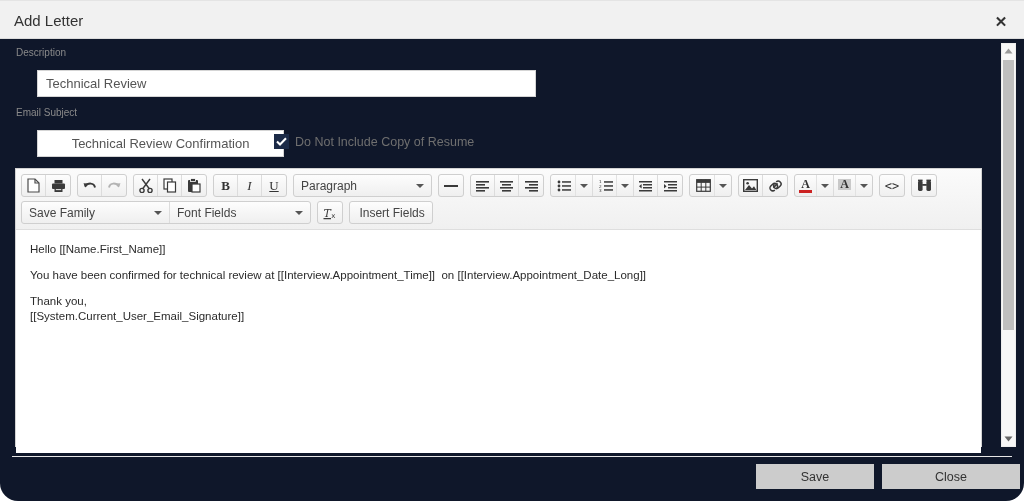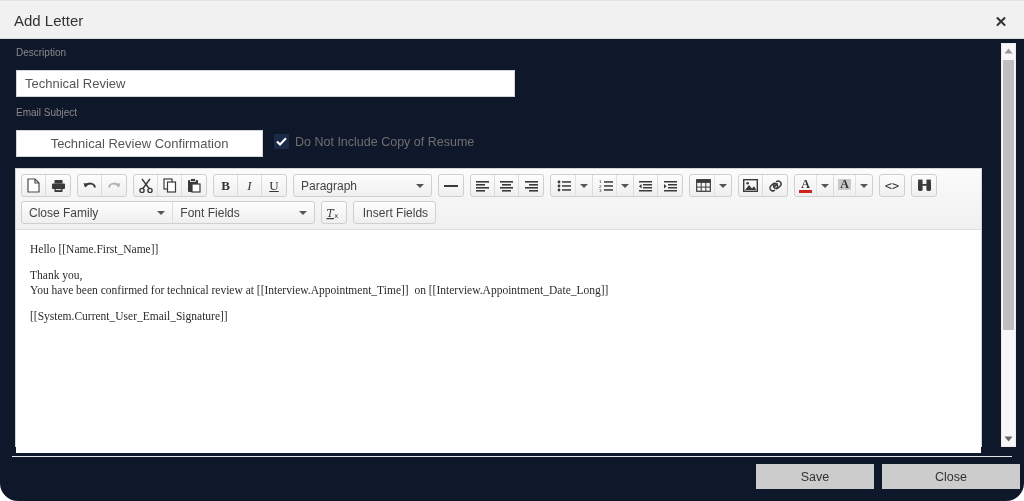--- a/index.html
+++ b/index.html
@@ -44,20 +44,21 @@
   }
   .txt-input {
     position: absolute;
     height: 27px;
     background: #ffffff;
     border: 1px solid #d5d5d5;
     padding: 0 8px;
     font-size: 13px; color: #555555;
     font-family: "Liberation Sans", sans-serif;
     outline: none;
+    margin-left: 21px;
   }
   #label-description { left: 16px; top: 47px; }
   #input-description { left: 16px; top: 70px; width: 499px; }
   #label-subject { left: 16px; top: 107px; }
   #input-subject { left: 16px; top: 130px; width: 247px; text-align: center; }
 
   .checkbox-wrap {
     position: absolute; left: 274px; top: 134px;
     display: flex; align-items: center; gap: 6px;
     cursor: pointer;
@@ -156,21 +157,21 @@
   .colorbtn .bar { width: 13px; height: 3px; }
   .colorbtn.hl .a-glyph { background: #c9c9c9; padding: 0 2px; }
 
   .editor-body {
     padding: 12px 14px;
     height: 223px;
     overflow: hidden;
     background: #ffffff;
   }
   .ed-p {
-    font-family: Liberation Serif, serif;
+    font-family: Liberation Sans, sans-serif;
     font-size: 11.5px;
     color: #2b2b2b;
     margin: 0 0 11px 0;
     line-height: 15px;
     white-space: pre-wrap;
   }
   .ed-p.tight { margin-bottom: 0; }
 
   
   .scrollbar {
@@ -470,21 +471,21 @@
               </svg>
           </div>
         </div>
 
       </div>
 
       <div class="toolbar-row">
 
         <div class="tgroup">
           <div class="tbtn-dd">
-            <span class="tbtn-text" style="padding-left:0">Close Family</span>
+            <span class="tbtn-text" style="padding-left:0">Save Family</span>
             <span class="caret"></span>
           </div>
           <div class="tbtn-dd">
             <span class="tbtn-text" style="padding-left:0">Font Fields</span>
             <span class="caret"></span>
           </div>
         </div>
 
         <div class="tgroup">
           <div class="tbtn">
@@ -500,22 +501,22 @@
           <div class="tbtn-dd">
             <span class="tbtn-text" style="padding:0 2px">Insert Fields</span>
           </div>
         </div>
 
       </div>
     </div>
 
     <div class="editor-body">
       <p class="ed-p">Hello [[Name.First_Name]]</p>
+      <p class="ed-p">You have been confirmed for technical review at [[Interview.Appointment_Time]]  on [[Interview.Appointment_Date_Long]]</p>
       <p class="ed-p tight">Thank you,</p>
-      <p class="ed-p">You have been confirmed for technical review at [[Interview.Appointment_Time]]  on [[Interview.Appointment_Date_Long]]</p>
       <p class="ed-p">[[System.Current_User_Email_Signature]]</p>
     </div>
   </div>
 
   <div class="scrollbar">
     <div class="sb-arrow up">
       <svg width="9" height="6" viewBox="0 0 9 6">
           <path d="M4.5 0.5 L8.5 5.5 L0.5 5.5 Z" fill="#999"></path>
         </svg>
     </div>

